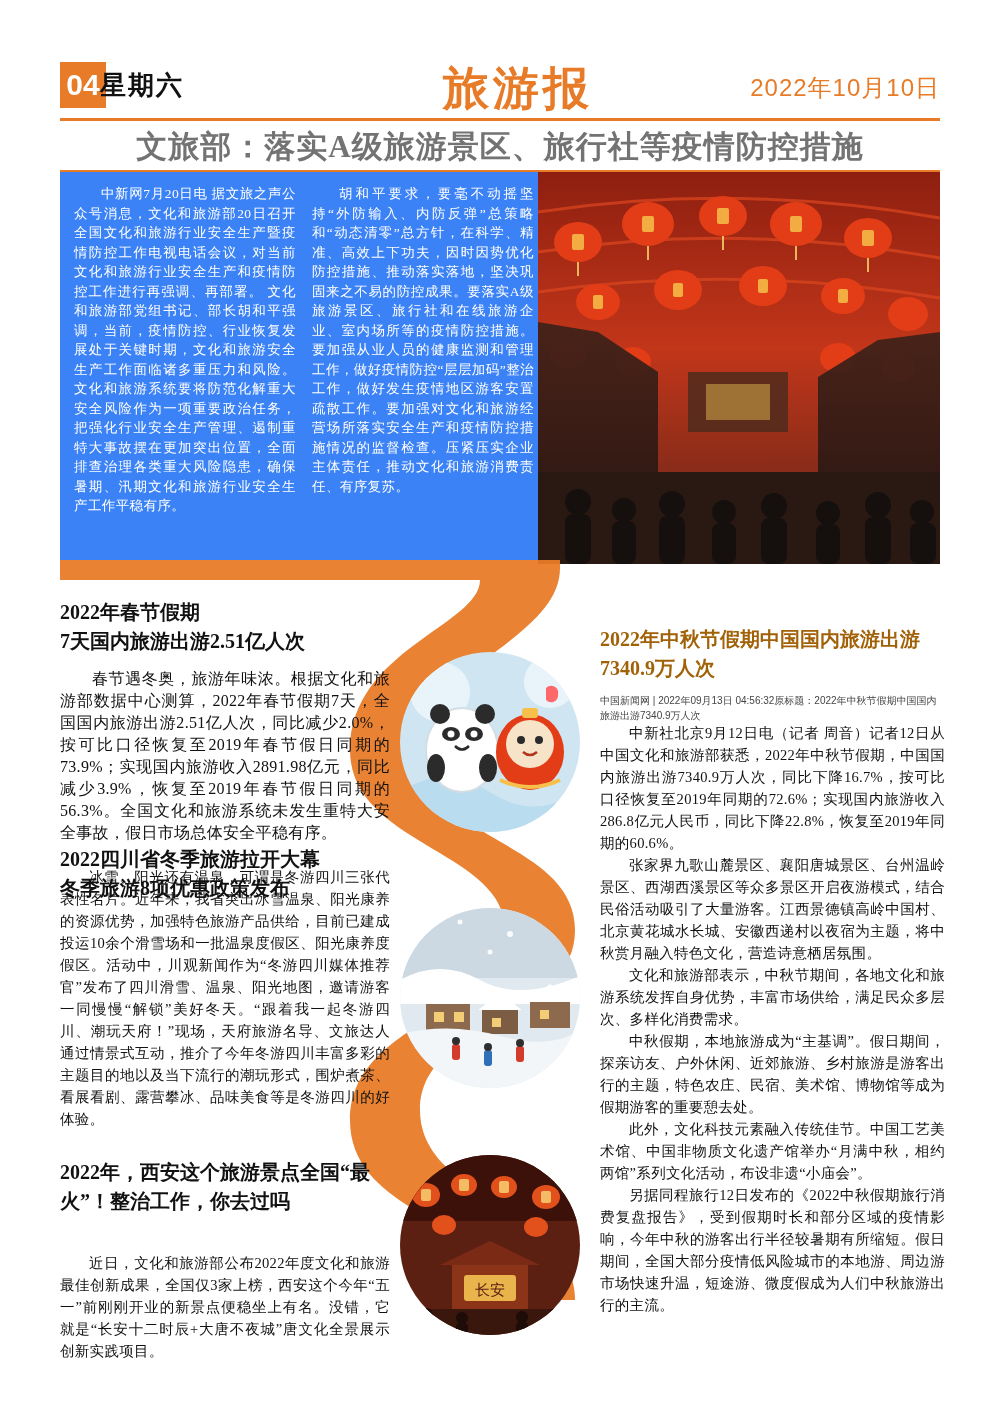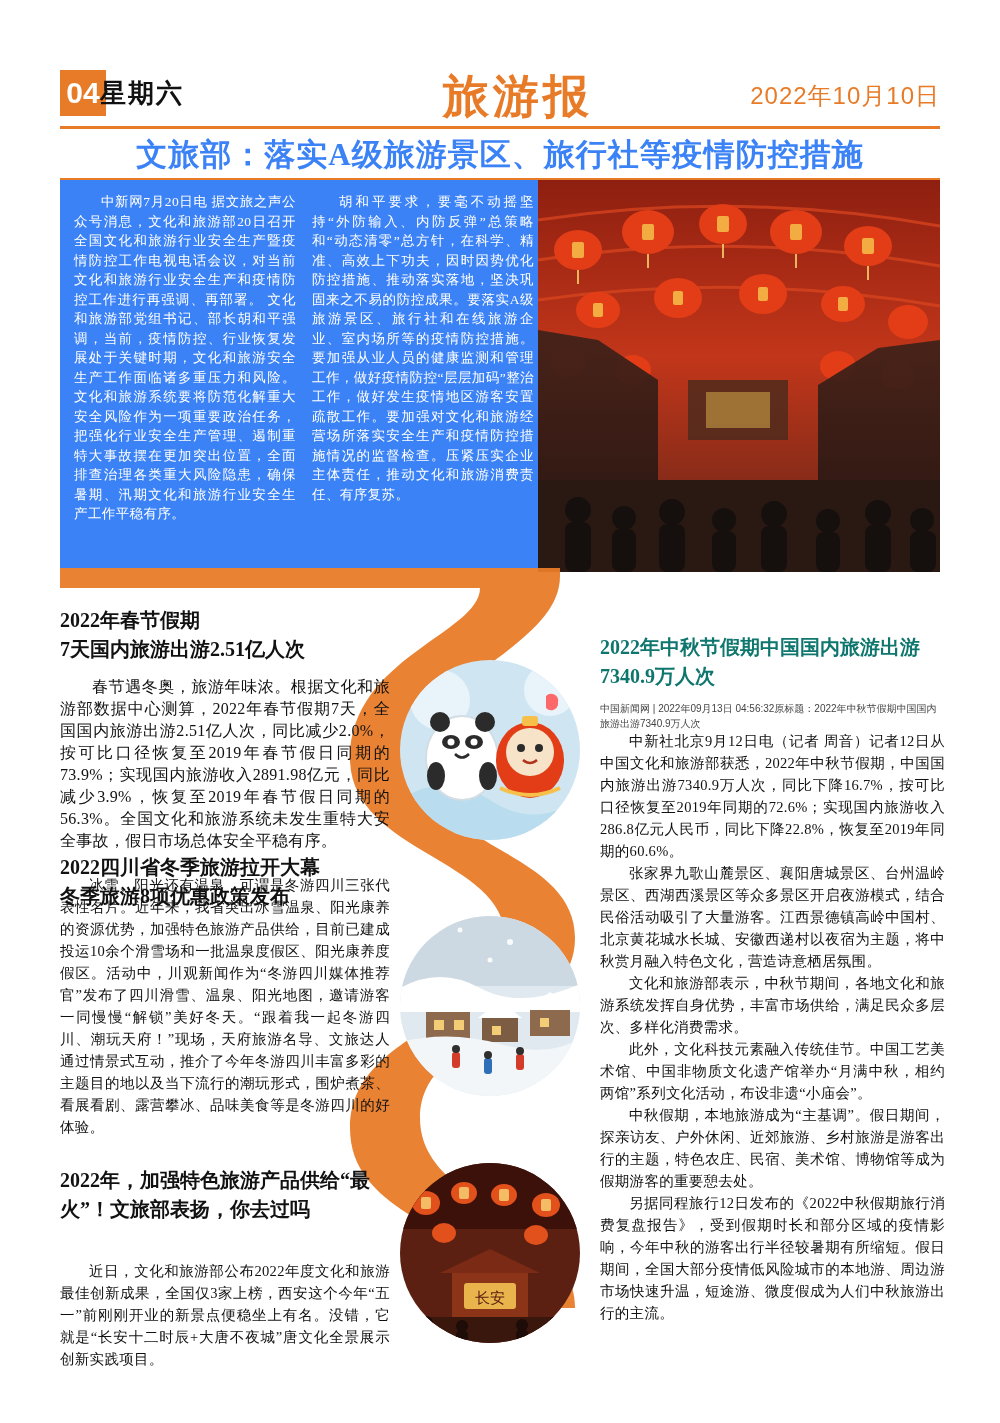--- a/index.html
+++ b/index.html
@@ -1,21 +1,21 @@
 <!DOCTYPE html>
 <html><head>
 <meta charset="utf-8">
 <style>
   html,body{margin:0;padding:0;}
   body{
     width:1000px;height:1423px;background:#ffffff;
     font-family:"Liberation Serif","DejaVu Serif",serif;
     color:#111;position:relative;overflow:hidden;
   }
-  .page{position:relative;width:1000px;height:1105px;margin-top:8px;}
+  .page{position:relative;width:1000px;height:1105px;}
 
   
   .masthead{position:absolute;left:60px;top:58px;width:880px;height:66px;}
   .pagenum{
     position:absolute;left:0;top:4px;width:46px;height:46px;background:#e87b27;
     color:#fff;font-size:30px;font-weight:bold;text-align:center;line-height:46px;
     font-family:"Liberation Sans",sans-serif;
   }
   .weekday{
     position:absolute;left:40px;top:10px;font-size:26px;font-weight:bold;letter-spacing:2px;
@@ -29,21 +29,21 @@
   }
   .issue-date{
     position:absolute;right:0;top:14px;font-size:24px;color:#e87b27;
     font-family:"Liberation Sans",sans-serif;letter-spacing:1px;
   }
   .rule-top{position:absolute;left:60px;top:118px;width:880px;height:3px;background:#e87b27;}
 
   
   .headline{
     position:absolute;left:60px;top:126px;width:880px;text-align:center;
-    font-size:31px;font-weight:bold;letter-spacing:1px;color:#3b82f6;
+    font-size:31px;font-weight:bold;letter-spacing:1px;color:#737373;
   }
   .rule-under-headline{position:absolute;left:60px;top:170px;width:880px;height:2px;background:#e87b27;}
 
   
   .top-block{
     position:absolute;left:60px;top:172px;width:490px;height:388px;background:#3b82f6;
   }
   .top-col{
     position:absolute;top:12px;width:222px;height:366px;color:#fff;
     font-size:13.5px;line-height:19.5px;text-align:justify;
@@ -97,21 +97,21 @@
   
   .circ{position:absolute;border-radius:50%;overflow:hidden;}
   .circ svg{display:block;}
   .circ1{left:400px;top:652px;width:180px;height:180px;}
   .circ2{left:400px;top:908px;width:180px;height:180px;}
   .circ3{left:400px;top:1155px;width:180px;height:180px;}
 
   
   .lead-right{
     position:absolute;left:600px;top:625px;width:345px;
-    font-size:20px;font-weight:bold;line-height:29px;color:#0f766e;
+    font-size:20px;font-weight:bold;line-height:29px;color:#a16207;
   }
   .kicker-right{
     position:absolute;left:600px;top:693px;width:345px;
     font-size:10px;line-height:15px;color:#444;
     font-family:"Liberation Sans",sans-serif;
   }
   .body-right{
     position:absolute;left:600px;top:722px;width:345px;
     font-size:14.5px;line-height:22px;text-align:justify;letter-spacing:0.3px;
   }
@@ -233,21 +233,21 @@
   <div class="lead-left">2022年春节假期<br>7天国内旅游出游2.51亿人次</div>
   <div class="body-left">
     <p>春节遇冬奥，旅游年味浓。根据文化和旅游部数据中心测算，2022年春节假期7天，全国国内旅游出游2.51亿人次，同比减少2.0%，按可比口径恢复至2019年春节假日同期的73.9%；实现国内旅游收入2891.98亿元，同比减少3.9%，恢复至2019年春节假日同期的56.3%。全国文化和旅游系统未发生重特大安全事故，假日市场总体安全平稳有序。</p>
   </div>
 
   <div class="lead-left2">2022四川省冬季旅游拉开大幕<br>冬季旅游8项优惠政策发布</div>
   <div class="body-left2">
     <p>冰雪、阳光还有温泉，可谓是冬游四川三张代表性名片。近年来，我省突出冰雪温泉、阳光康养的资源优势，加强特色旅游产品供给，目前已建成投运10余个滑雪场和一批温泉度假区、阳光康养度假区。活动中，川观新闻作为“冬游四川媒体推荐官”发布了四川滑雪、温泉、阳光地图，邀请游客一同慢慢“解锁”美好冬天。“跟着我一起冬游四川、潮玩天府！”现场，天府旅游名导、文旅达人通过情景式互动，推介了今年冬游四川丰富多彩的主题目的地以及当下流行的潮玩形式，围炉煮茶、看展看剧、露营攀冰、品味美食等是冬游四川的好体验。</p>
   </div>
 
-  <div class="lead-left3">2022年，加强特色旅游产品供给“最火”！文旅部表扬，你去过吗</div>
+  <div class="lead-left3">2022年，西安这个旅游景点全国“最火”！整治工作，你去过吗</div>
   <div class="body-left3">
     <p>近日，文化和旅游部公布2022年度文化和旅游最佳创新成果，全国仅3家上榜，西安这个今年“五一”前刚刚开业的新景点便稳坐上有名。没错，它就是“长安十二时辰+大唐不夜城”唐文化全景展示创新实践项目。</p>
   </div>
 
   <div class="circ circ1">
     <svg width="180" height="180" viewBox="0 0 180 180" aria-hidden="true">
       <rect width="180" height="180" fill="#cfe6f2"></rect>
       <circle cx="40" cy="40" r="30" fill="#e9f4fa"></circle>
       <circle cx="150" cy="30" r="26" fill="#e9f4fa"></circle>
       <path d="M0 140 Q45 110 90 140 T180 138 L180 180 L0 180 Z" fill="#b9dcef"></path>
@@ -356,18 +356,18 @@
       </g>
     </svg>
   </div>
 
   <div class="lead-right">2022年中秋节假期中国国内旅游出游7340.9万人次</div>
   <div class="kicker-right">中国新闻网 | 2022年09月13日 04:56:32原标题：2022年中秋节假期中国国内旅游出游7340.9万人次</div>
   <div class="body-right">
     <p>中新社北京9月12日电（记者 周音）记者12日从中国文化和旅游部获悉，2022年中秋节假期，中国国内旅游出游7340.9万人次，同比下降16.7%，按可比口径恢复至2019年同期的72.6%；实现国内旅游收入286.8亿元人民币，同比下降22.8%，恢复至2019年同期的60.6%。</p>
     <p>张家界九歌山麓景区、襄阳唐城景区、台州温岭景区、西湖西溪景区等众多景区开启夜游模式，结合民俗活动吸引了大量游客。江西景德镇高岭中国村、北京黄花城水长城、安徽西递村以夜宿为主题，将中秋赏月融入特色文化，营造诗意栖居氛围。</p>
     <p>文化和旅游部表示，中秋节期间，各地文化和旅游系统发挥自身优势，丰富市场供给，满足民众多层次、多样化消费需求。</p>
+    <p>中秋假期，本地旅游成为“主基调”。假日期间，探亲访友、户外休闲、近郊旅游、乡村旅游是游客出行的主题，特色农庄、民宿、美术馆、博物馆等成为假期游客的重要憩去处。</p>
     <p>此外，文化科技元素融入传统佳节。中国工艺美术馆、中国非物质文化遗产馆举办“月满中秋，相约两馆”系列文化活动，布设非遗“小庙会”。</p>
-    <p>中秋假期，本地旅游成为“主基调”。假日期间，探亲访友、户外休闲、近郊旅游、乡村旅游是游客出行的主题，特色农庄、民宿、美术馆、博物馆等成为假期游客的重要憩去处。</p>
     <p>另据同程旅行12日发布的《2022中秋假期旅行消费复盘报告》，受到假期时长和部分区域的疫情影响，今年中秋的游客出行半径较暑期有所缩短。假日期间，全国大部分疫情低风险城市的本地游、周边游市场快速升温，短途游、微度假成为人们中秋旅游出行的主流。</p>
   </div>
 
 </div>
 
 </body></html>

